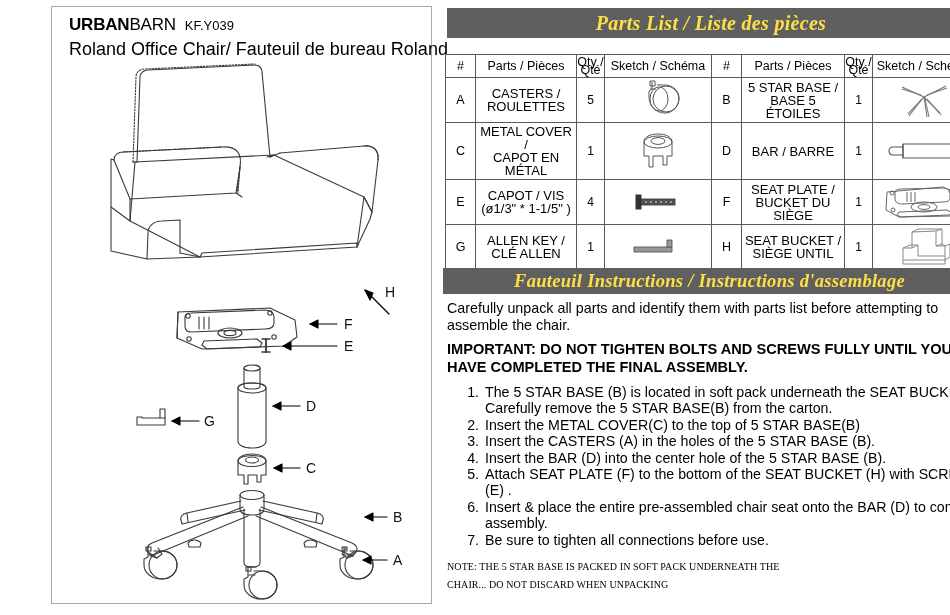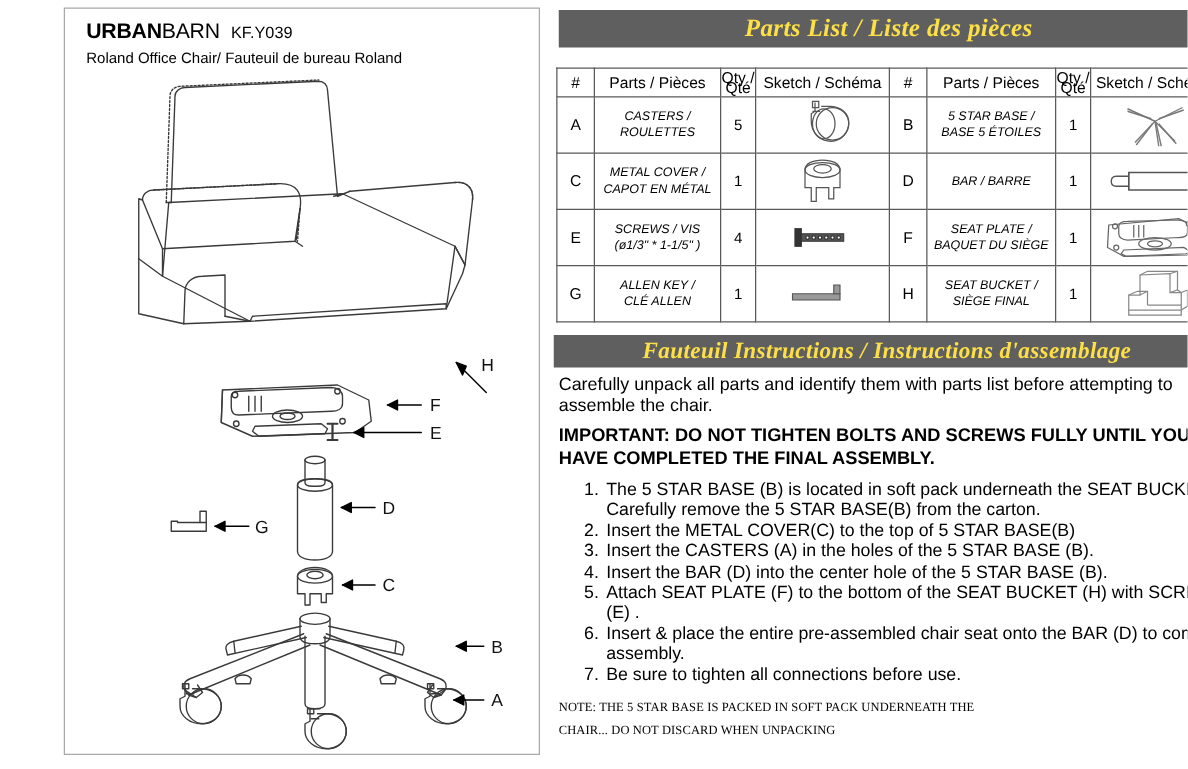--- a/index.html
+++ b/index.html
@@ -46,21 +46,21 @@
     letter-spacing: -0.2px;
   }
   .brand-code {
     font-size: 13px;
     margin-left: 9px;
     letter-spacing: 0px;
   }
   .product-title {
     position: absolute;
     left: 17px; top: 32px;
-    font-size: 12px;
+    font-size: 18px;
     white-space: nowrap;
   }
 
   .diagram {
     position: absolute;
     left: 0; top: 0;
     width: 381px; height: 598px;
   }
 
   .lbl {
@@ -116,21 +116,21 @@
     font-size: 11.5px;
     padding: 0;
   }
   table.parts th {
     height: 22px;
     font-weight: normal;
     font-size: 12.5px;
   }
   th.qty-h { font-size: 7.5px; line-height: 8px; }
   table.parts td.idx { font-size: 12.5px; }
-  table.parts td.name { font-size: 10px; line-height: 13px; padding: 2px 2px; font-style: italic; }
+  table.parts td.name { font-size: 13px; line-height: 13px; padding: 2px 2px; }
   table.parts td.qty  { font-size: 12px; }
   table.parts td.sk   { height: 44px; }
   .sk-wrap { display:flex; align-items:center; justify-content:center; height:100%; }
 
   
   .intro {
     position: absolute;
     left: 6px; top: 294px;
     width: 528px;
     font-size: 14.3px;
@@ -450,21 +450,21 @@
                     <path d="M18,8 L18,22"></path>
                   </g>
                 </svg>
               </div>
           </td>
         </tr>
 
         <tr>
           <td class="idx">E</td>
           <td class="name">
-            <div>SCREWS / VIS</div>
+            <div>CAPOT / VIS</div>
             <div>(ø1/3" * 1-1/5" )</div>
           </td>
           <td class="qty">4</td>
           <td class="sk">
             <div class="sk-wrap">
                 <svg width="60" height="24" viewBox="0 0 60 24">
               <g stroke="#333">
                     <rect x="8" y="5" width="5" height="14" fill="#333"></rect>
                     <rect x="13" y="9" width="34" height="6" fill="#555" stroke="#333" stroke-width="0.8"></rect>
                     <g fill="#fff">
@@ -475,21 +475,21 @@
                       <circle cx="38" cy="12" r="1.4"></circle>
                       <circle cx="43" cy="12" r="1.4"></circle>
                     </g>
                   </g>
                 </svg>
               </div>
           </td>
           <td class="idx">F</td>
           <td class="name">
             <div>SEAT PLATE /</div>
-            <div>BAQUET DU SIÈGE</div>
+            <div>BUCKET DU SIÈGE</div>
           </td>
           <td class="qty">1</td>
           <td class="sk">
             <div class="sk-wrap">
                 <svg width="86" height="40" viewBox="0 0 86 40">
               <g fill="none" stroke="#666" stroke-width="1">
                     <path d="M6,10 L62,5 L79,13 L80,27 L68,33 L18,35 L5,28 Z"></path>
                     <path d="M14,11 C14,8 17,7 21,7 L62,6 C66,6 69,8 69,11 L69,16 C69,19 66,20 62,20 L21,22 C17,22 14,20 14,17 Z"></path>
                     <ellipse cx="43" cy="25" rx="13" ry="5"></ellipse>
                     <ellipse cx="43" cy="25" rx="6" ry="2.4"></ellipse>
@@ -518,21 +518,21 @@
               <g fill="#999" stroke="#555" stroke-width="0.9">
                     <path d="M6,12 L6,17 L44,17 L44,12 Z"></path>
                     <path d="M39,12 L39,5 L44,5 L44,12 Z"></path>
                   </g>
                 </svg>
               </div>
           </td>
           <td class="idx">H</td>
           <td class="name">
             <div>SEAT BUCKET /</div>
-            <div>SIÈGE FINAL</div>
+            <div>SIÈGE UNTIL</div>
           </td>
           <td class="qty">1</td>
           <td class="sk">
             <div class="sk-wrap">
                 <svg width="64" height="42" viewBox="0 0 64 42">
               <g fill="none" stroke="#888" stroke-width="1">
                     <path d="M20,6 L20,22 L11,22 L11,34 L53,34 L53,20 L44,20 L44,5 Z"></path>
                     <path d="M20,6 L26,3 L50,3 L50,18"></path>
                     <path d="M44,5 L50,3"></path>
                     <path d="M44,20 L50,18 L53,20"></path>

